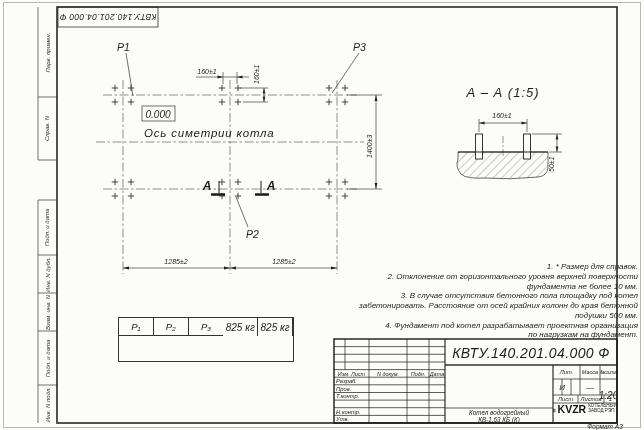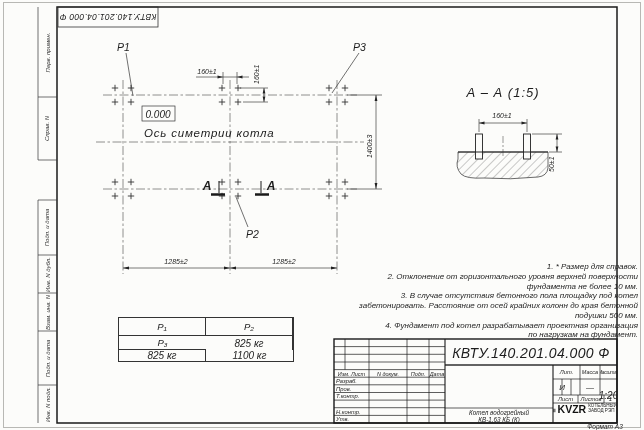--- a/index.html
+++ b/index.html
@@ -14,21 +14,21 @@
   .tA{font-size:12px;font-weight:bold;}
   .tP{font-size:10.5px;}
   .vlabel{position:absolute;transform:rotate(-90deg);font-size:6px;font-style:italic;
           color:#333;text-align:center;line-height:19px;height:19px;white-space:nowrap;}
   .stamp180{position:absolute;left:58px;top:7px;width:100px;height:20px;
             transform:rotate(180deg);font-size:8.5px;font-style:italic;text-align:center;
             line-height:20px;letter-spacing:.3px;white-space:nowrap;}
   .notes{position:absolute;left:341px;top:262px;width:297px;font-size:8px;font-style:italic;
          line-height:1.22;white-space:pre-wrap;color:#222;text-align:right;}
   .ltable{position:absolute;left:118px;top:317px;width:174px;height:43px;
-          border:1.2px solid #333;display:grid;grid-template-columns:1fr 1fr;
+          border:1.2px solid #333;display:grid;grid-template-columns:1fr 1fr 1fr 1fr 1fr;
           grid-template-rows:18px 1fr;}
   .ltable>div{border-right:1px solid #333;border-bottom:1px solid #333;
           display:flex;align-items:center;justify-content:center;font-style:italic;}
   .ltable>div:nth-child(3n){border-right:none;}
   .ltable>div:nth-child(n+4){border-bottom:none;font-size:10px;font-style:italic;}
   .ltable .hd{font-size:9.5px;}
   .tb-cell{position:absolute;display:flex;align-items:center;justify-content:center;
            font-style:italic;text-align:center;overflow:hidden;white-space:nowrap;}
   .pre{white-space:pre-line;}
   .rowlbl{justify-content:flex-start;padding-left:2px;}
@@ -166,21 +166,20 @@
 подушки 500 мм.
     4. Фундамент под котел разрабатывает проектная организация
 по нагрузкам на фундамент.</div>
 
   <div class="ltable">
     <div class="hd">Р₁</div>
     <div class="hd">Р₂</div>
     <div class="hd">Р₃</div>
     <div>825 кг</div>
     <div>825 кг</div>
-    <div>1100 кг</div>
   </div>
 
   <div class="tb-cell" style="left:445px;top:341px;width:172px;height:23px;font-size:14px;letter-spacing:.4px;">КВТУ.140.201.04.000  Ф</div>
   <div class="tb-cell pre" style="left:445px;top:408.5px;width:108px;height:14px;font-size:6.3px;line-height:7px;">Котел водогрейный
 КВ-1,63 КБ  (К)</div>
 
   <div class="tb-cell" style="left:334px;top:370px;width:35px;height:7px;font-size:5.5px;">Изм. Лист</div>
   <div class="tb-cell" style="left:369px;top:370px;width:38px;height:7px;font-size:5.5px;">N докум.</div>
   <div class="tb-cell" style="left:407px;top:370px;width:22px;height:7px;font-size:5.5px;">Подп.</div>
   <div class="tb-cell" style="left:429px;top:370px;width:16px;height:7px;font-size:5.5px;">Дата</div>

